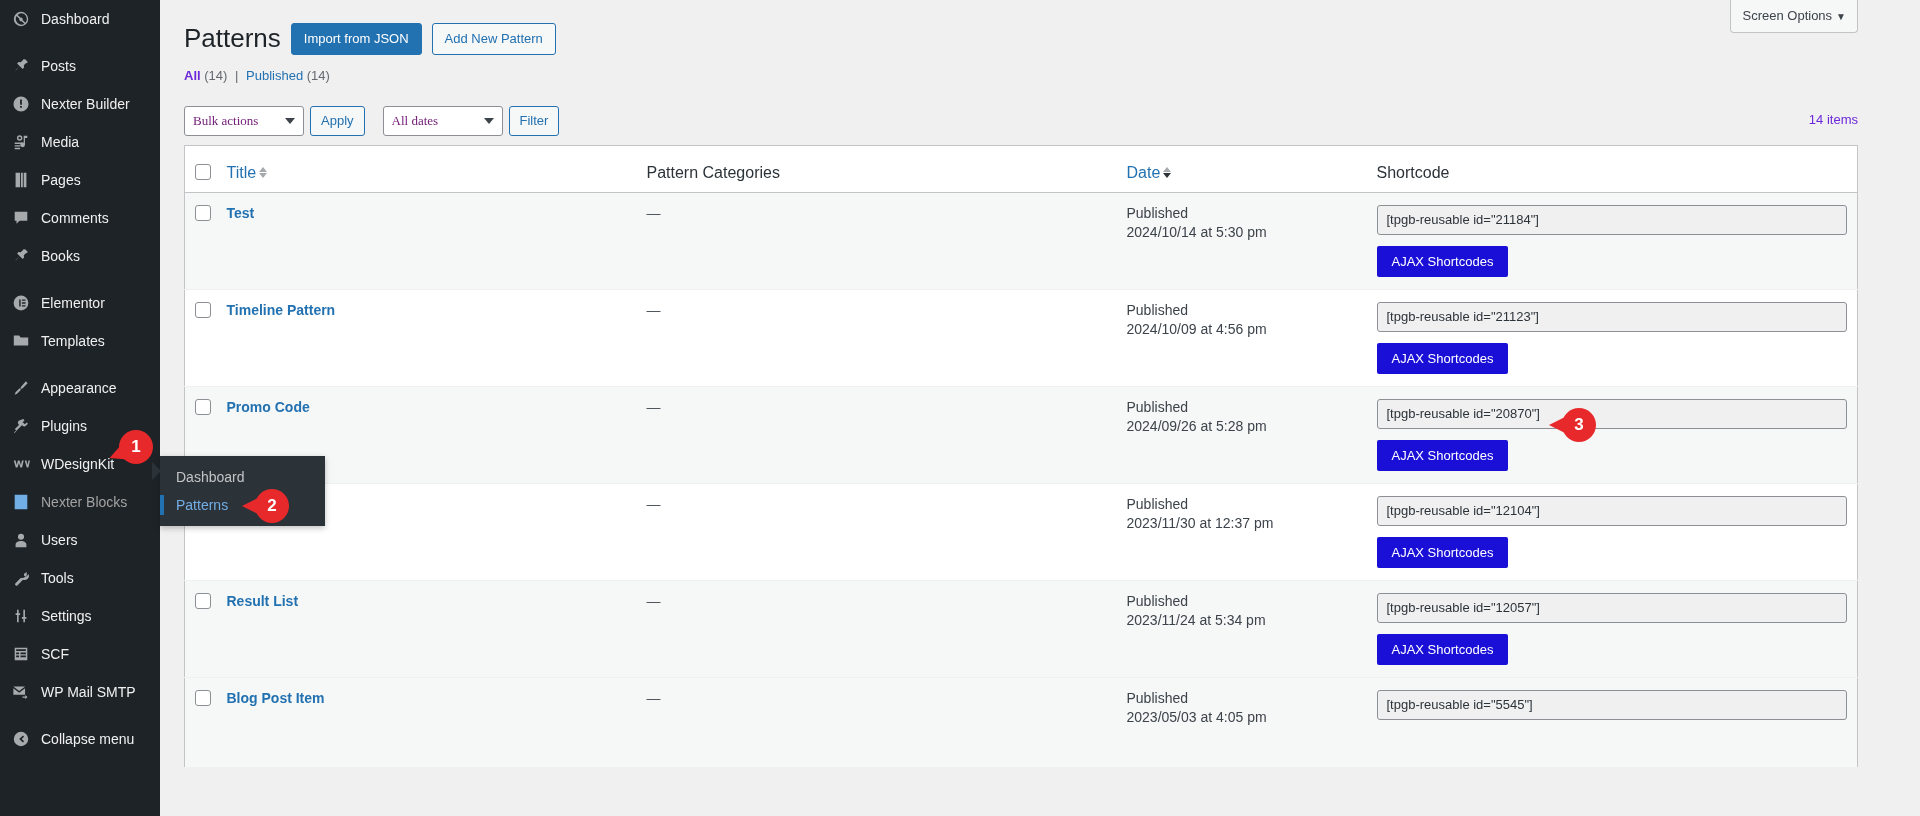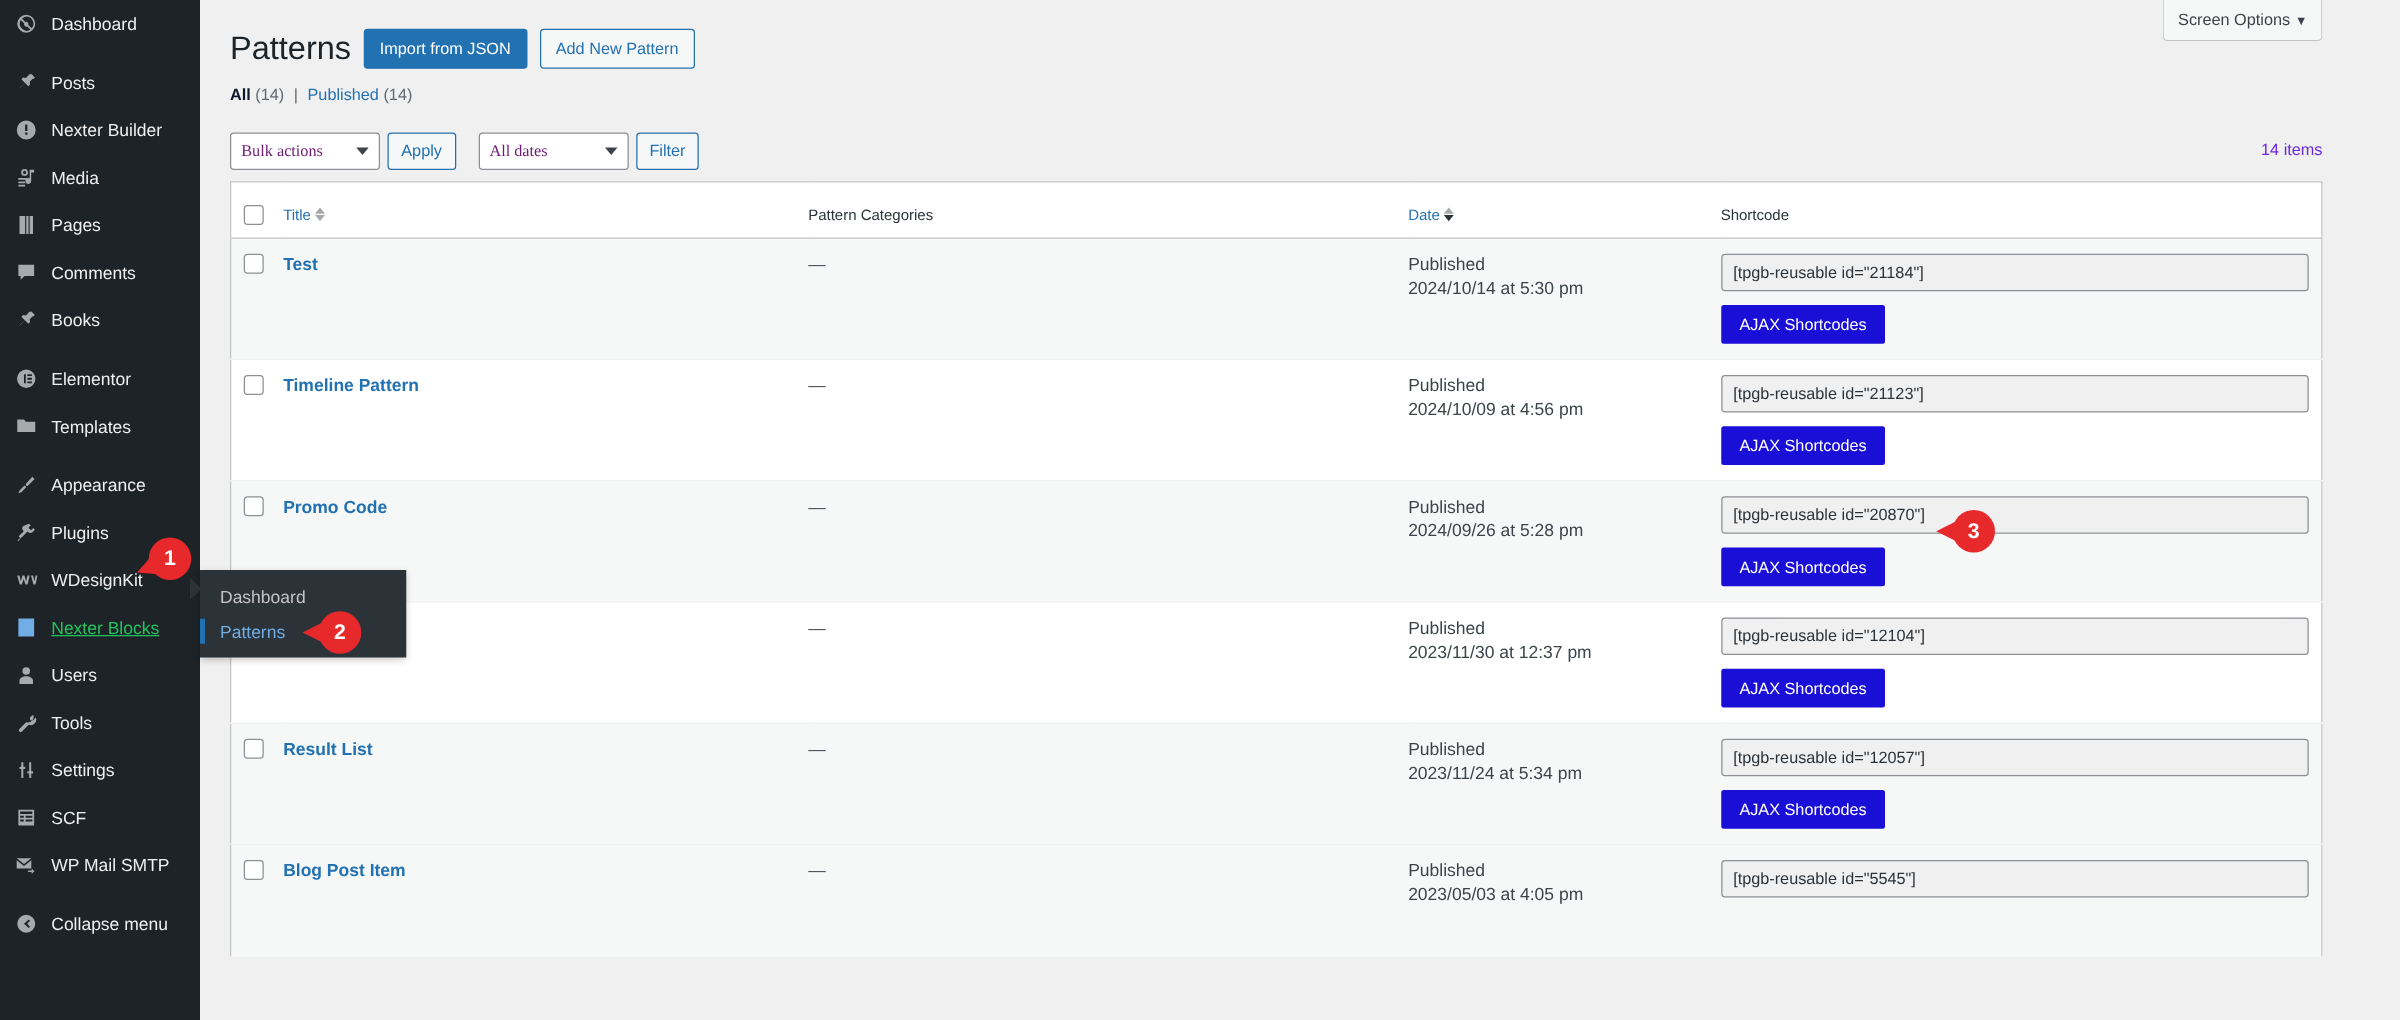--- a/index.html
+++ b/index.html
@@ -27,21 +27,21 @@
     display: flex; align-items: center;
     gap: 10px;
     padding: 9px 0 9px 11px;
     font-size: 14px;
     line-height: 1.3;
     color: #f0f0f1;
     cursor: pointer;
     position: relative;
   }
   .menu-item .mlabel { white-space: nowrap; }
-  .menu-item.current > .mlabel { color: #22c55e; text-decoration: underline; }
+  .menu-item.current > .mlabel { color: #a3a3a3; }
   .menu-item.current { }
   .menu-sep { height: 9px; }
   .micon {
     width: 20px; height: 20px; flex: 0 0 20px;
     display: flex; align-items: center; justify-content: center;
     color: #a7aaad;
   }
   .micon svg { width: 18px; height: 18px; fill: #a7aaad; display:block; }
   .menu-item.current .micon svg { fill: #72aee6; }
 
@@ -122,21 +122,21 @@
     font-size: 13px; padding: 5px 12px; border-radius: 3px;
     cursor: pointer; line-height: 1.6;
   }
 
   .subsubsub {
     margin: 12px 0 0 0;
     font-size: 13px;
     color: #3c434a;
   }
   .subsubsub a { color: #2271b1; text-decoration: none; cursor: pointer; }
-  .subsubsub .cur { color: #0f172a; font-weight: 600; }
+  .subsubsub .cur { color: #6d28d9; font-weight: 600; }
   .subsubsub .cnt { color: #646970; }
   .subsubsub .sep { color: #646970; padding: 0 4px; }
 
   
   #search-wrap {
     position: absolute; right: 22px; top: 60px;
     display: flex; align-items: center; gap: 6px;
   }
   #search-input {
     width: 190px; height: 30px;
@@ -197,21 +197,21 @@
     width: 100%;
     border-collapse: collapse;
     background: #fff;
     border: 1px solid #c3c4c7;
     border-bottom: none;
     table-layout: fixed;
   }
   #patterns-table thead th {
     text-align: left;
     font-weight: 400;
-    font-size: 12px;
+    font-size: 16px;
     color: #2c3338;
     padding: 18px 10px 10px 0;
     border-bottom: 1px solid #c3c4c7;
     vertical-align: middle;
     height: 40px;
   }
   th.col-cb, td.col-cb { width: 42px; padding-left: 10px !important; }
   th.col-title, td.col-title { width: 420px; }
   th.col-cat, td.col-cat { width: 480px; }
   th.col-date, td.col-date { width: 250px; }

